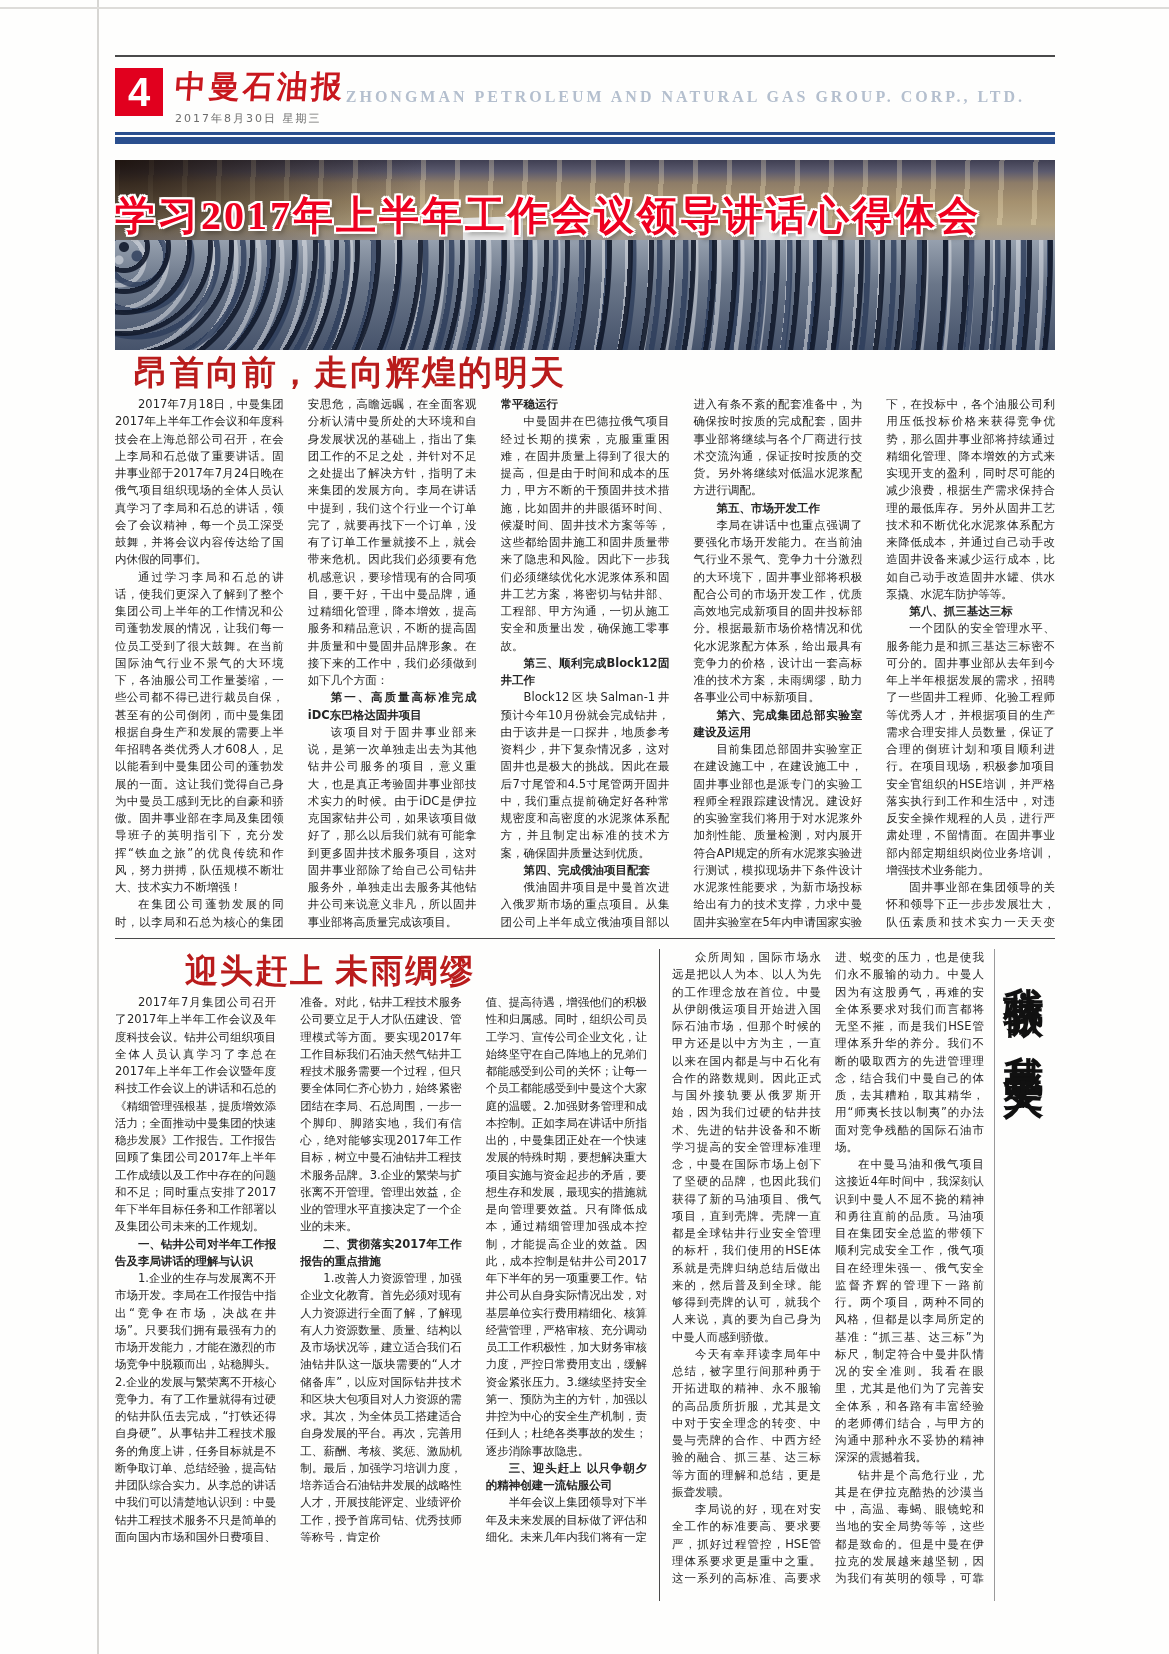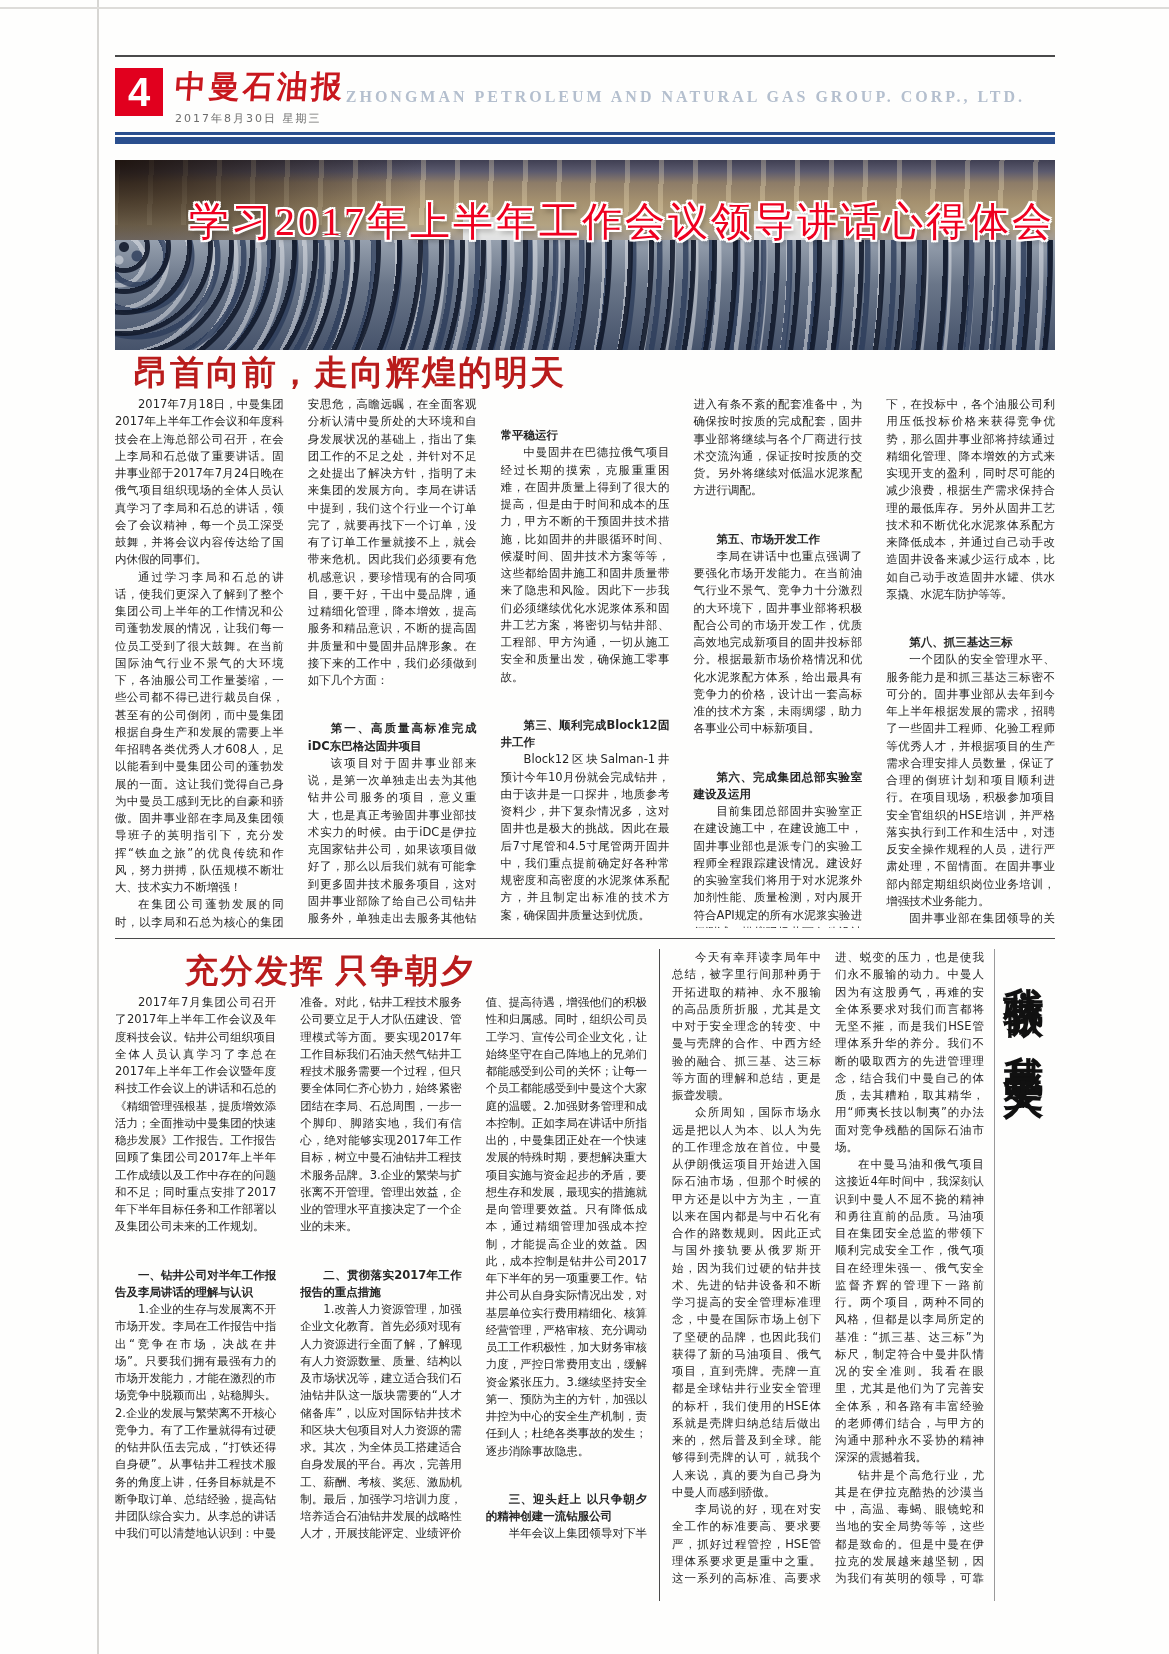--- a/index.html
+++ b/index.html
@@ -31,33 +31,33 @@
          background:repeating-linear-gradient(92deg,rgba(255,240,200,.28) 0 5px,transparent 5px 34px);}
   .photo .screen{position:absolute;background:rgba(236,238,241,.85);}
   .screen.s1{left:37%;top:30%;width:60px;height:34px;transform:skewY(-2deg);}
   .screen.s2{left:68%;top:27%;width:74px;height:38px;}
   .photo .crowd{position:absolute;bottom:0;width:100%;height:58%;
       background:
         repeating-radial-gradient(circle at 9px 7px, rgba(18,26,44,.9) 0 4.5px, transparent 5.5px 21px),
         repeating-radial-gradient(circle at 22px 16px, rgba(44,60,90,.8) 0 5px, transparent 6px 26px),
         repeating-radial-gradient(circle at 4px 20px, rgba(232,234,238,.5) 0 4px, transparent 5px 23px),
         linear-gradient(180deg,#96a0ae 0,#6a7689 40%,#46536b 100%);}
-  .photo-title{position:absolute;top:34px;width:100%;text-align:right;
-      font-family:"Liberation Serif","DejaVu Serif",serif;font-weight:normal;font-size:40px;
+  .photo-title{position:absolute;top:28px;width:100%;text-align:left;
+      font-family:"Liberation Serif","DejaVu Serif",serif;font-weight:bold;font-size:40px;
       color:#ef0020;letter-spacing:3px;
       text-shadow:-2px -2px 0 #fff,2px -2px 0 #fff,-2px 2px 0 #fff,2px 2px 0 #fff,
                   0 -2px 0 #fff,0 2px 0 #fff,-2px 0 0 #fff,2px 0 0 #fff,3px 4px 5px rgba(0,0,0,.35);}
   
   h1.head{font-family:"Liberation Serif","DejaVu Serif",serif;font-weight:bold;color:#b91c1c;margin:0;}
   .a1-head{margin:26px 0 18px 36px;width:470px;text-align:center;font-size:34px;letter-spacing:2px;}
   .cols{display:flex;gap:24px;overflow:hidden;}
   .col{flex:1 1 0;overflow:hidden;font-size:11.5px;line-height:1.5;text-align:justify;color:#262626;}
   .col p{margin:0;text-indent:2em;}
   .col p.cont{text-indent:0;}
-  .col p.sub{font-weight:bold;margin-top:31px;}
+  .col p.sub{font-weight:bold;}
   .a1-cols{height:532px;}
   .hr-black{height:1px;background:#4a4a4a;margin:10px 0 0 0;}
   
   .bottom{display:flex;margin-top:10px;height:652px;}
   .a2{width:532px;flex:0 0 532px;}
   .a2-head{margin:14px 0 16px 30px;width:430px;text-align:center;font-size:33px;letter-spacing:2px;}
   .a2-cols{height:548px;}
   .vsep{flex:0 0 1px;background:#4a4a4a;margin:0 12px;}
   .a3{flex:1 1 auto;display:flex;}
   .a3-cols{flex:1 1 auto;height:640px;gap:14px;}
@@ -130,21 +130,21 @@
             <p>一个团队的安全管理水平、服务能力是和抓三基达三标密不可分的。固井事业部从去年到今年上半年根据发展的需求，招聘了一些固井工程师、化验工程师等优秀人才，并根据项目的生产需求合理安排人员数量，保证了合理的倒班计划和项目顺利进行。在项目现场，积极参加项目安全官组织的HSE培训，并严格落实执行到工作和生活中，对违反安全操作规程的人员，进行严肃处理，不留情面。在固井事业部内部定期组织岗位业务培训，增强技术业务能力。</p>
             <p>固井事业部在集团领导的关怀和领导下正一步步发展壮大，队伍素质和技术实力一天天变强。固井事业部在中曼“铁血之旅”文化的指引下正昂首向前，走向明天的辉煌！</p>
           </div>
         </div>
     </article>
 
     <div class="hr-black"></div>
 
     <section class="bottom">
       <article class="a2">
-        <h1 class="head a2-head">充分发挥 只争朝夕</h1>
+        <h1 class="head a2-head">迎头赶上 未雨绸缪</h1>
         <div class="cols a2-cols">
             <div class="col">
               <p>2017年7月集团公司召开了2017年上半年工作会议及年度科技会议。钻井公司组织项目全体人员认真学习了李总在2017年上半年工作会议暨年度科技工作会议上的讲话和石总的《精细管理强根基，提质增效添活力；全面推动中曼集团的快速稳步发展》工作报告。工作报告回顾了集团公司2017年上半年工作成绩以及工作中存在的问题和不足；同时重点安排了2017年下半年目标任务和工作部署以及集团公司未来的工作规划。</p>
               <p class="sub">一、钻井公司对半年工作报告及李局讲话的理解与认识</p>
               <p>1.企业的生存与发展离不开市场开发。李局在工作报告中指出“竞争在市场，决战在井场”。只要我们拥有最强有力的市场开发能力，才能在激烈的市场竞争中脱颖而出，站稳脚头。2.企业的发展与繁荣离不开核心竞争力。有了工作量就得有过硬的钻井队伍去完成，“打铁还得自身硬”。从事钻井工程技术服务的角度上讲，任务目标就是不断争取订单、总结经验，提高钻井团队综合实力。从李总的讲话中我们可以清楚地认识到：中曼钻井工程技术服务不只是简单的面向国内市场和国外日费项目、单井大包项目，而是要放眼长远，时刻为区块大包项目做好</p>
             </div>
             <div class="col">
               <p class="cont">准备。对此，钻井工程技术服务公司要立足于人才队伍建设、管理模式等方面。要实现2017年工作目标我们石油天然气钻井工程技术服务需要一个过程，但只要全体同仁齐心协力，始终紧密团结在李局、石总周围，一步一个脚印、脚踏实地，我们有信心，绝对能够实现2017年工作目标，树立中曼石油钻井工程技术服务品牌。3.企业的繁荣与扩张离不开管理。管理出效益，企业的管理水平直接决定了一个企业的未来。</p>
               <p class="sub">二、贯彻落实2017年工作报告的重点措施</p>
               <p>1.改善人力资源管理，加强企业文化教育。首先必须对现有人力资源进行全面了解，了解现有人力资源数量、质量、结构以及市场状况等，建立适合我们石油钻井队这一版块需要的“人才储备库”，以应对国际钻井技术和区块大包项目对人力资源的需求。其次，为全体员工搭建适合自身发展的平台。再次，完善用工、薪酬、考核、奖惩、激励机制。最后，加强学习培训力度，培养适合石油钻井发展的战略性人才，开展技能评定、业绩评价工作，授予首席司钻、优秀技师等称号，肯定价</p>
@@ -153,22 +153,22 @@
               <p class="cont">值、提高待遇，增强他们的积极性和归属感。同时，组织公司员工学习、宣传公司企业文化，让始终坚守在自己阵地上的兄弟们都能感受到公司的关怀；让每一个员工都能感受到中曼这个大家庭的温暖。2.加强财务管理和成本控制。正如李局在讲话中所指出的，中曼集团正处在一个快速发展的特殊时期，要想解决重大项目实施与资金起步的矛盾，要想生存和发展，最现实的措施就是向管理要效益。只有降低成本，通过精细管理加强成本控制，才能提高企业的效益。因此，成本控制是钻井公司2017年下半年的另一项重要工作。钻井公司从自身实际情况出发，对基层单位实行费用精细化、核算经营管理，严格审核、充分调动员工工作积极性，加大财务审核力度，严控日常费用支出，缓解资金紧张压力。3.继续坚持安全第一、预防为主的方针，加强以井控为中心的安全生产机制，责任到人；杜绝各类事故的发生；逐步消除事故隐患。</p>
               <p class="sub">三、迎头赶上 以只争朝夕的精神创建一流钻服公司</p>
               <p>半年会议上集团领导对下半年及未来发展的目标做了评估和细化。未来几年内我们将有一定数量的进市区块，这对整个集团的发展来说是翻天覆地的变化。面对如此重大机遇，我们中曼人唯有迎头赶上，以只争朝夕的步伐奋勇直进，早日实现这重大目标。</p>
             </div>
           </div>
       </article>
       <div class="vsep"></div>
       <article class="a3">
         <div class="cols a3-cols">
             <div class="col">
+              <p>众所周知，国际市场永远是把以人为本、以人为先的工作理念放在首位。中曼从伊朗俄运项目开始进入国际石油市场，但那个时候的甲方还是以中方为主，一直以来在国内都是与中石化有合作的路数规则。因此正式与国外接轨要从俄罗斯开始，因为我们过硬的钻井技术、先进的钻井设备和不断学习提高的安全管理标准理念，中曼在国际市场上创下了坚硬的品牌，也因此我们获得了新的马油项目、俄气项目，直到壳牌。壳牌一直都是全球钻井行业安全管理的标杆，我们使用的HSE体系就是壳牌归纳总结后做出来的，然后普及到全球。能够得到壳牌的认可，就我个人来说，真的要为自己身为中曼人而感到骄傲。</p>
               <p>今天有幸拜读李局年中总结，被字里行间那种勇于开拓进取的精神、永不服输的高品质所折服，尤其是文中对于安全理念的转变、中曼与壳牌的合作、中西方经验的融合、抓三基、达三标等方面的理解和总结，更是振聋发聩。</p>
-              <p>众所周知，国际市场永远是把以人为本、以人为先的工作理念放在首位。中曼从伊朗俄运项目开始进入国际石油市场，但那个时候的甲方还是以中方为主，一直以来在国内都是与中石化有合作的路数规则。因此正式与国外接轨要从俄罗斯开始，因为我们过硬的钻井技术、先进的钻井设备和不断学习提高的安全管理标准理念，中曼在国际市场上创下了坚硬的品牌，也因此我们获得了新的马油项目、俄气项目，直到壳牌。壳牌一直都是全球钻井行业安全管理的标杆，我们使用的HSE体系就是壳牌归纳总结后做出来的，然后普及到全球。能够得到壳牌的认可，就我个人来说，真的要为自己身为中曼人而感到骄傲。</p>
               <p>李局说的好，现在对安全工作的标准要高、要求要严，抓好过程管控，HSE管理体系要求更是重中之重。这一系列的高标准、高要求就是促使中曼人不断前</p>
             </div>
             <div class="col">
               <p class="cont">进、蜕变的压力，也是使我们永不服输的动力。中曼人因为有这股勇气，再难的安全体系要求对我们而言都将无坚不摧，而是我们HSE管理体系升华的养分。我们不断的吸取西方的先进管理理念，结合我们中曼自己的体质，去其糟粕，取其精华，用“师夷长技以制夷”的办法面对竞争残酷的国际石油市场。</p>
               <p>在中曼马油和俄气项目这接近4年时间中，我深刻认识到中曼人不屈不挠的精神和勇往直前的品质。马油项目在集团安全总监的带领下顺利完成安全工作，俄气项目在经理朱强一、俄气安全监督齐辉的管理下一路前行。两个项目，两种不同的风格，但都是以李局所定的基准：“抓三基、达三标”为标尺，制定符合中曼井队情况的安全准则。我看在眼里，尤其是他们为了完善安全体系，和各路有丰富经验的老师傅们结合，与甲方的沟通中那种永不妥协的精神深深的震撼着我。</p>
               <p>钻井是个高危行业，尤其是在伊拉克酷热的沙漠当中，高温、毒蝎、眼镜蛇和当地的安全局势等等，这些都是致命的。但是中曼在伊拉克的发展越来越坚韧，因为我们有英明的领导，可靠的同事，身为中曼人，我骄傲。</p>
             </div>
           </div>
         <div class="a3-titlestrip">
           <div class="vertical-title">我骄傲·我是中曼人</div>

